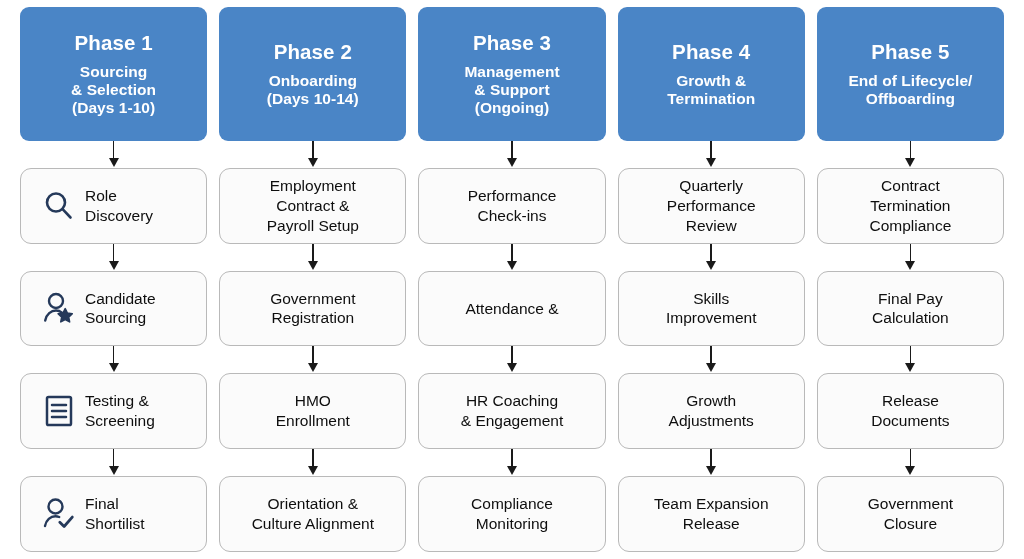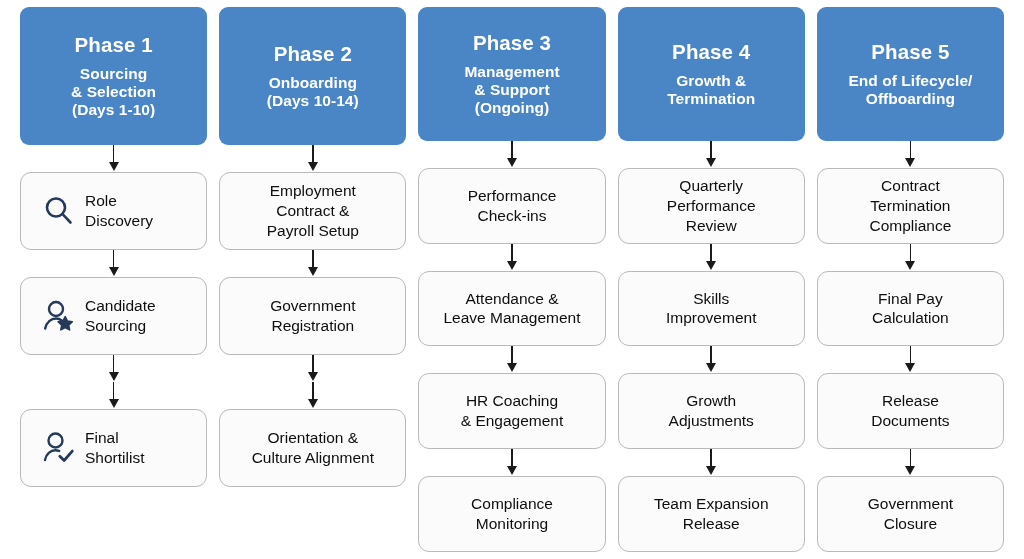--- a/index.html
+++ b/index.html
@@ -160,20 +160,34 @@
         </span>
         <span class="label">
           <span class="ln">Candidate</span>
           <span class="ln">Sourcing</span>
         </span>
       </div>
       <div class="connector">
         <div class="stem"></div>
         <div class="head"></div>
       </div>
+      <div class="step with-icon">
+        <span class="icon">
+          <svg width="34" height="34" viewBox="0 0 34 34" fill="none" stroke="currentColor" stroke-width="2.5" stroke-linecap="round">
+            <rect x="5" y="3" width="24" height="28" rx="1.6"></rect>
+            <line x1="10" y1="11" x2="24" y2="11"></line>
+            <line x1="10" y1="17" x2="24" y2="17"></line>
+            <line x1="10" y1="23" x2="24" y2="23"></line>
+          </svg>
+        </span>
+        <span class="label">
+          <span class="ln">Testing &amp;</span>
+          <span class="ln">Screening</span>
+        </span>
+      </div>
       <div class="connector">
         <div class="stem"></div>
         <div class="head"></div>
       </div>
       <div class="step with-icon">
         <span class="icon">
           <svg width="34" height="34" viewBox="0 0 34 34" fill="none" stroke="currentColor" stroke-width="2.4" stroke-linecap="round">
             <circle cx="13.5" cy="9.5" r="7"></circle>
             <path d="M3 29c1-6 5.6-9.8 10.4-9.8 1.3 0 2.6.3 3.8.8"></path>
             <path d="M17.8 25.2l4.3 4.3 8.2-9.4" stroke-width="2.8" stroke-linejoin="round"></path>
@@ -210,20 +224,26 @@
       </div>
       <div class="step">
         <span class="label">
           <span class="ln">Government</span>
           <span class="ln">Registration</span>
         </span>
       </div>
       <div class="connector">
         <div class="stem"></div>
         <div class="head"></div>
+      </div>
+      <div class="step">
+        <span class="label">
+          <span class="ln">HMO</span>
+          <span class="ln">Enrollment</span>
+        </span>
       </div>
       <div class="connector">
         <div class="stem"></div>
         <div class="head"></div>
       </div>
       <div class="step">
         <span class="label">
           <span class="ln">Orientation &amp;</span>
           <span class="ln">Culture Alignment</span>
         </span>
@@ -248,21 +268,20 @@
           <span class="ln">Check-ins</span>
         </span>
       </div>
       <div class="connector">
         <div class="stem"></div>
         <div class="head"></div>
       </div>
       <div class="step">
         <span class="label">
           <span class="ln">Attendance &amp;</span>
-          <span class="ln">Leave Management</span>
         </span>
       </div>
       <div class="connector">
         <div class="stem"></div>
         <div class="head"></div>
       </div>
       <div class="step">
         <span class="label">
           <span class="ln">HR Coaching</span>
           <span class="ln">&amp; Engagement</span>

